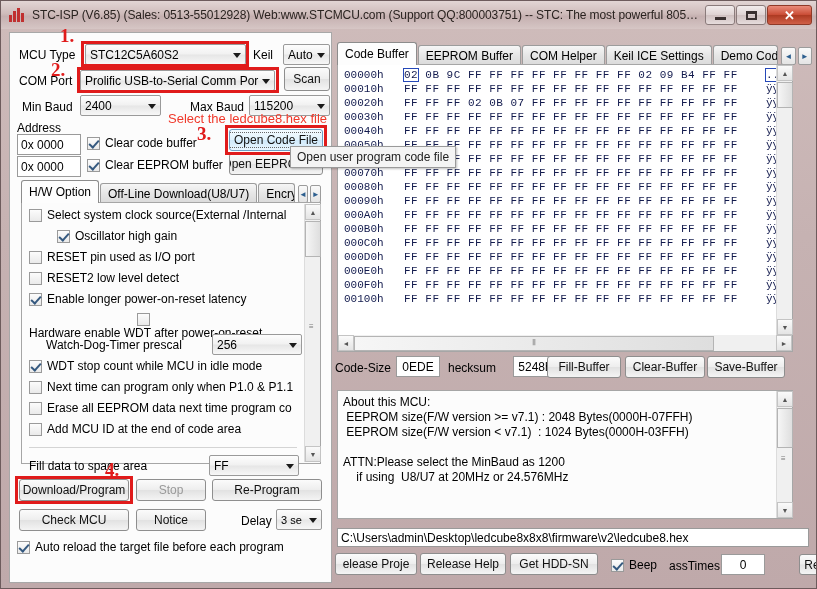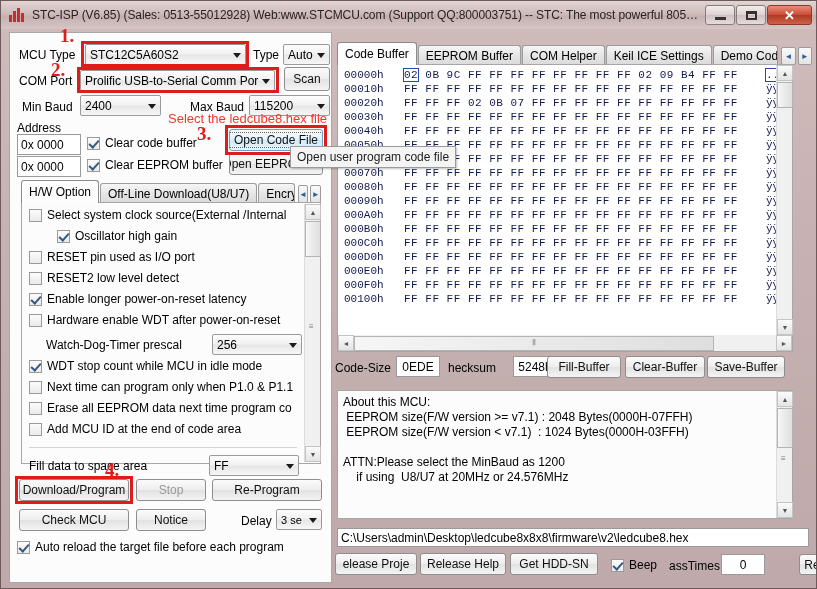--- a/index.html
+++ b/index.html
@@ -195,21 +195,21 @@
     </div>
   </div>
 
   <div style="position:absolute;left:8px;top:31px;width:323px;height:551px;background:#fcfcfc;border:1px solid #a8a8a8;"></div>
 
   <div class="lbl" style="position:absolute;left:18px;top:47px;">MCU Type</div>
   <div class="combo" style="left:84px;top:43px;width:161px;">
     <span>STC12C5A60S2</span>
     <span class="arrow"></span>
   </div>
-  <div class="lbl" style="position:absolute;left:252px;top:47px;">Type</div>
+  <div class="lbl" style="position:absolute;left:252px;top:47px;">Keil</div>
   <div class="combo" style="left:282px;top:43px;width:47px;">
     <span>Auto</span>
     <span class="arrow"></span>
   </div>
 
   <div class="lbl" style="position:absolute;left:18px;top:73px;">COM Port</div>
   <div class="combo" style="left:79px;top:69px;width:195px;">
     <span>Prolific USB-to-Serial Comm Por</span>
     <span class="arrow"></span>
   </div>
@@ -267,21 +267,21 @@
         <span class="t">RESET pin used as I/O port</span>
       </div>
       <div class="cb" style="left: 28px; top: 270px;">
         <span class="box"></span>
         <span class="t">RESET2 low level detect</span>
       </div>
       <div class="cb" style="left: 28px; top: 291px;">
         <span class="box checked"></span>
         <span class="t">Enable longer power-on-reset latency</span>
       </div>
-      <div class="cb" style="left: 28px; top: 312px;">
+      <div class="cb" style="left: 28px; top: 312px; flex-direction: column;">
         <span class="box"></span>
         <span class="t">Hardware enable WDT after power-on-reset</span>
       </div>
       <div class="lbl" style="position: absolute; left: 45px; top: 337px;">Watch-Dog-Timer prescal</div>
       <div class="combo" style="left: 211px; top: 333px; width: 90px;">
         <span>256</span>
         <span class="arrow"></span>
       </div>
       <div class="cb" style="left: 28px; top: 358px;">
         <span class="box checked"></span>

